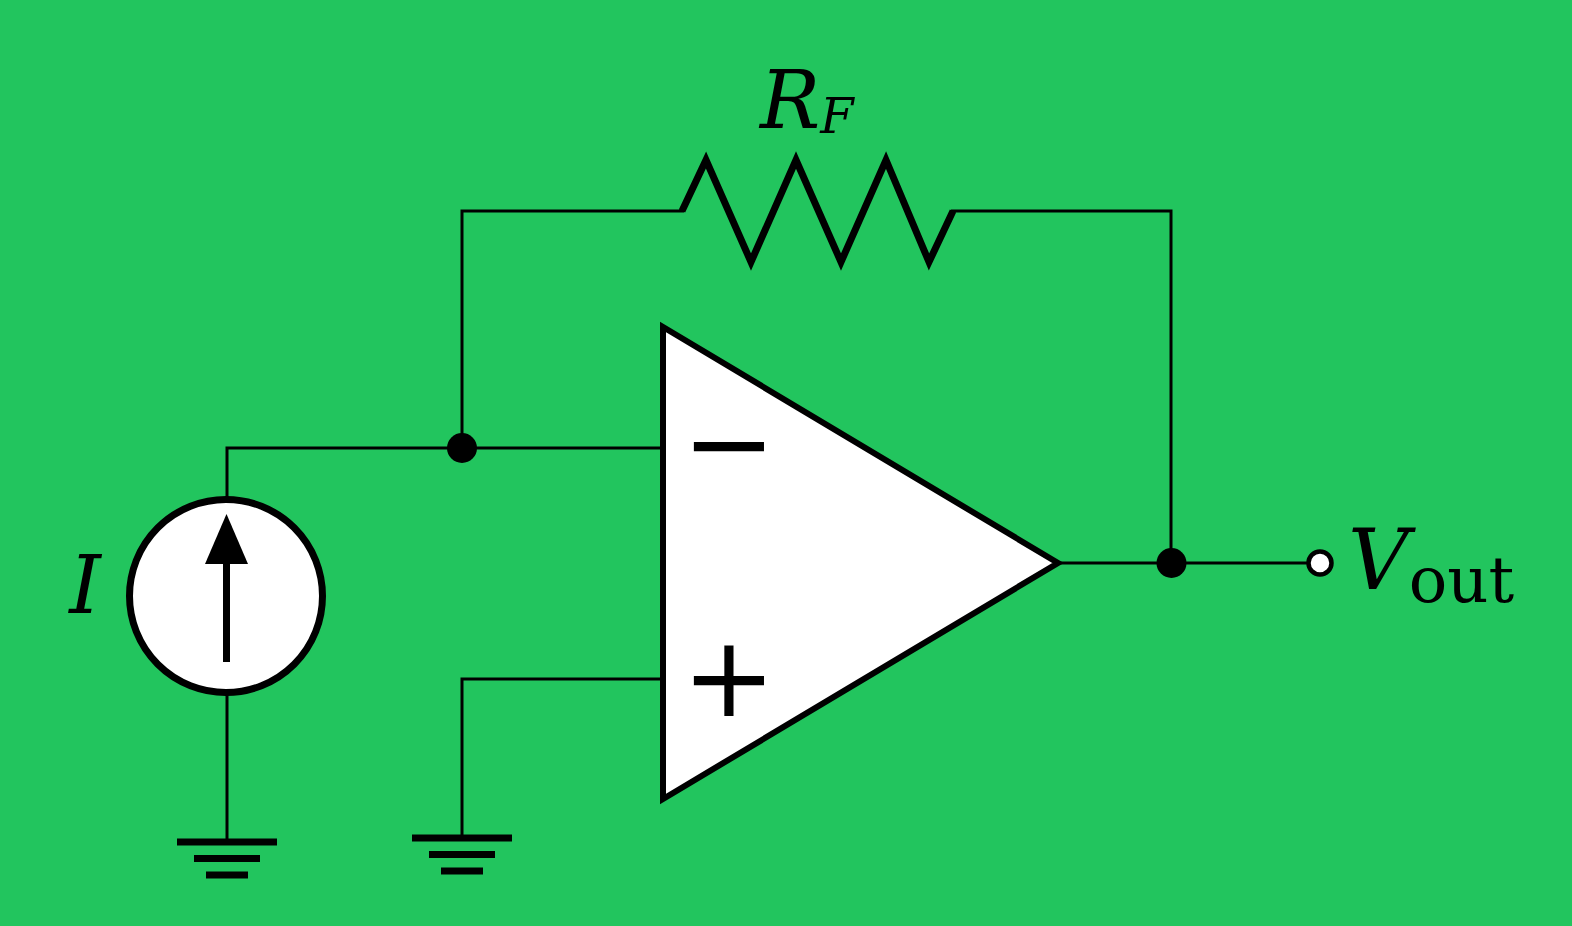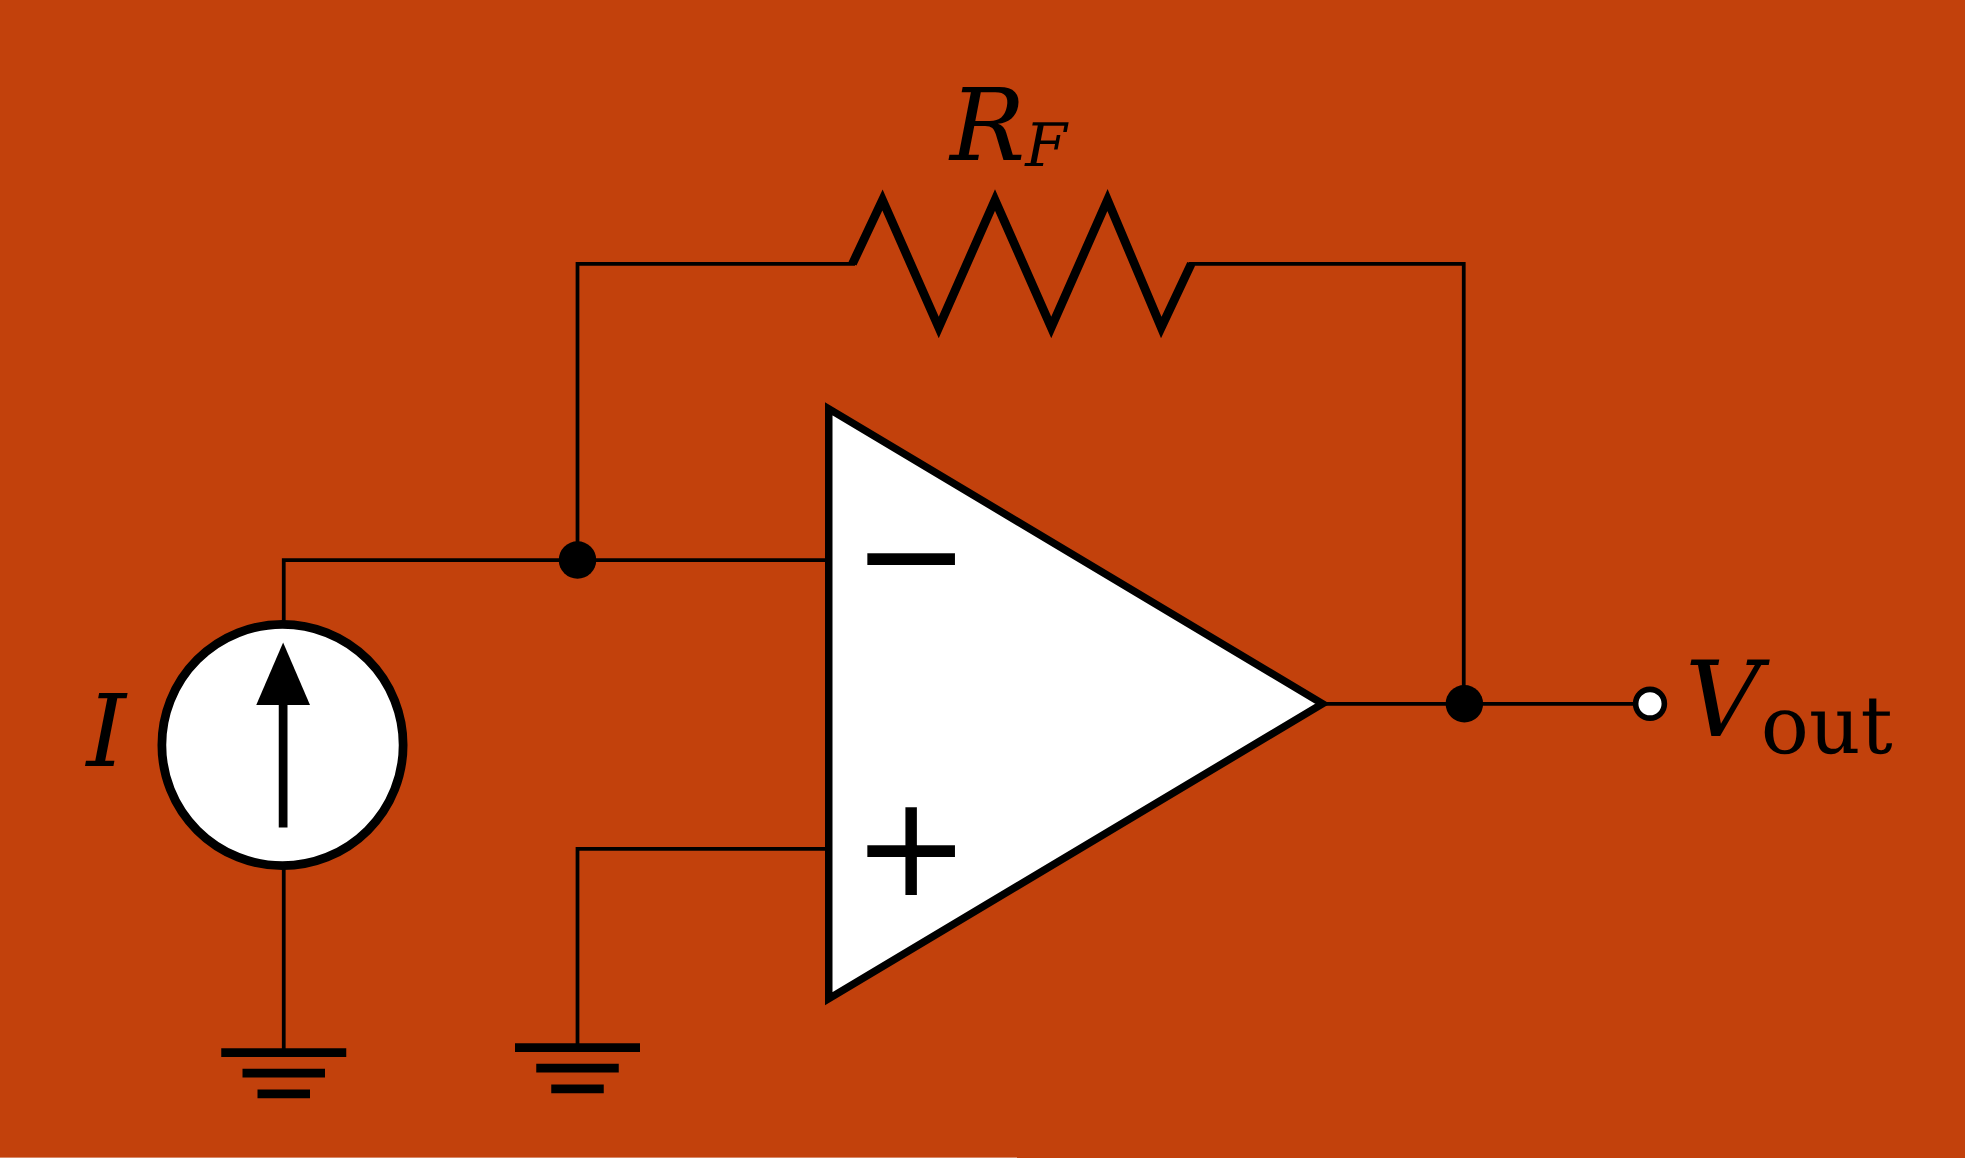--- a/index.html
+++ b/index.html
@@ -1,21 +1,21 @@
 <!DOCTYPE html>
 <html><head>
 <meta charset="utf-8">
 <style>
   html, body { margin: 0; padding: 0; }
   body { background: #ffffff; }
   .canvas {
     position: relative;
     width: 1572px;
     height: 926px;
-    background: #c2410c;
+    background: #22c55e;
     overflow: hidden;
   }
   svg { display: block; color: #000000; }
   .wire   { fill: none; stroke: currentColor; stroke-width: 3; stroke-linecap: butt; }
   .body-stroke { fill: none; stroke: currentColor; stroke-width: 7; stroke-linejoin: miter; stroke-linecap: butt; }
   .opamp-stroke { fill: #ffffff; stroke: currentColor; stroke-width: 6; stroke-linejoin: miter; }
   .fill-ink { fill: currentColor; stroke: none; }
   .white-fill { fill: #ffffff; }
   .math-italic {
     font-family: "DejaVu Serif", "Liberation Serif", serif;

